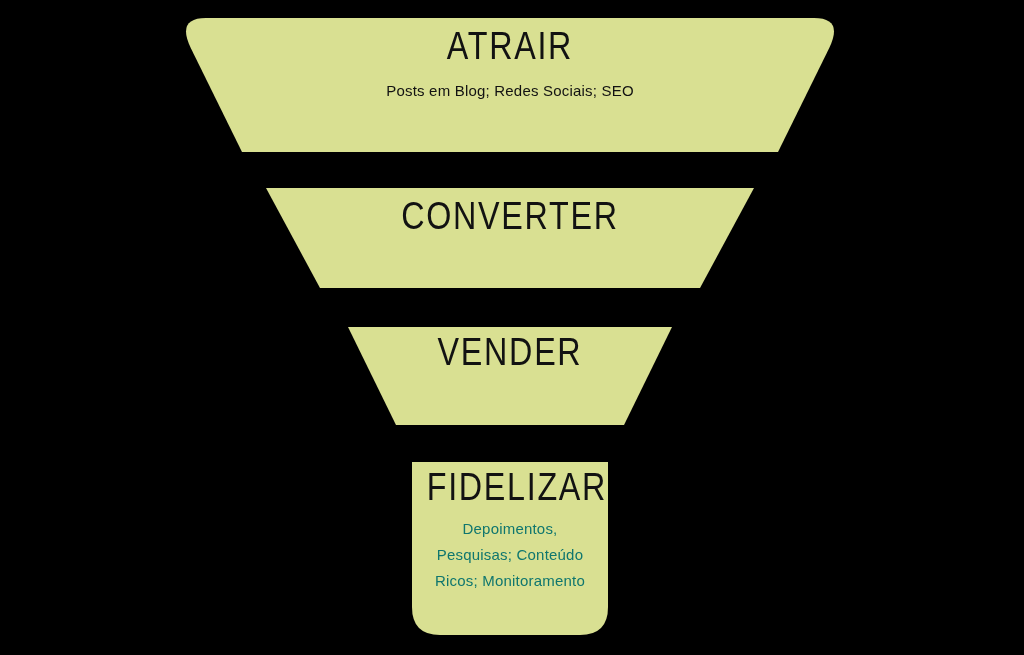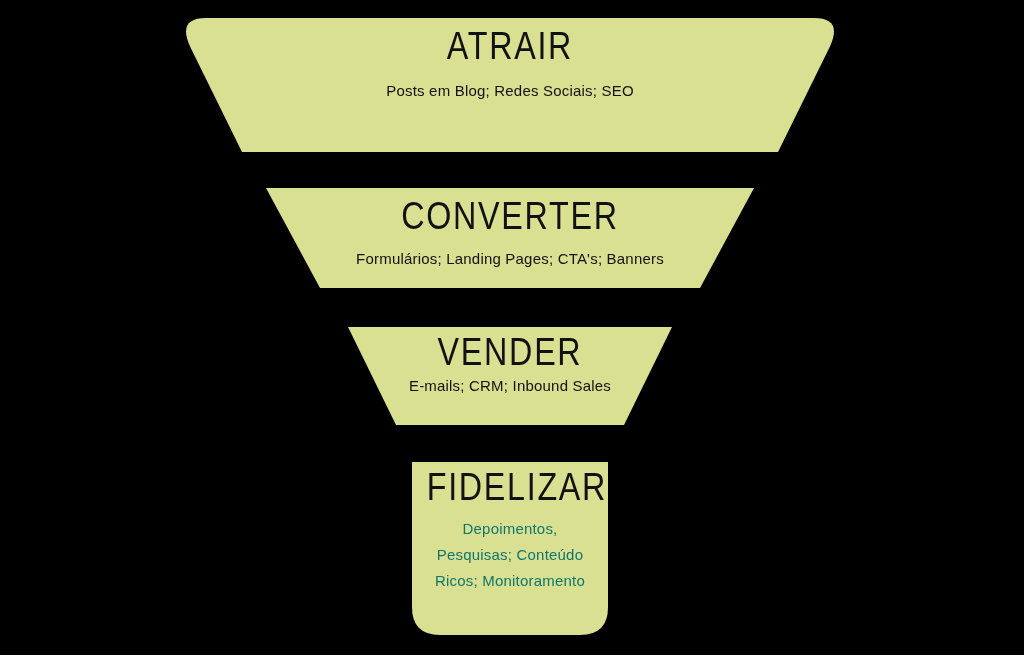--- a/index.html
+++ b/index.html
@@ -61,23 +61,21 @@
     <path d="M 206 18 L 814 18 Q 844 18 829 48.5 L 778 152 L 242 152 L 191 48.5 Q 176 18 206 18 Z" fill="#d9e092"></path>
     <path d="M 266 188 L 754 188 L 700 288 L 320 288 Z" fill="#d9e092"></path>
     <path d="M 348 327 L 672 327 L 624 425 L 396 425 Z" fill="#d9e092"></path>
     <path d="M 412 462 L 608 462 L 608 607 Q 608 635 580 635 L 440 635 Q 412 635 412 607 Z" fill="#d9e092"></path>
   </svg>
 
   <div id="title-atrair" class="stage-text stage-title" style="color: rgb(18, 18, 18);">ATRAIR</div>
   <div id="subtitle-atrair" class="stage-text stage-subtitle" style="color: rgb(18, 18, 18);">Posts em Blog; Redes Sociais; SEO</div>
 
   <div id="title-converter" class="stage-text stage-title" style="color: rgb(18, 18, 18);">CONVERTER</div>
-  <div id="subtitle-converter" class="stage-text stage-subtitle" style="color: rgb(18, 18, 18);">Formulários; Landing Pages; CTA's; Banners</div>
 
   <div id="title-vender" class="stage-text stage-title" style="color: rgb(18, 18, 18);">VENDER</div>
-  <div id="subtitle-vender" class="stage-text stage-subtitle" style="color: rgb(18, 18, 18);">E-mails; CRM; Inbound Sales</div>
 
   <div id="title-fidelizar" class="stage-text stage-title" style="color: rgb(18, 18, 18);">FIDELIZAR</div>
   <div id="subtitle-fidelizar" class="stage-text stage-subtitle" style="color: #0f766e;">Depoimentos,
 Pesquisas; Conteúdo
 Ricos; Monitoramento</div>
 
 </div>
 
 </body></html>

